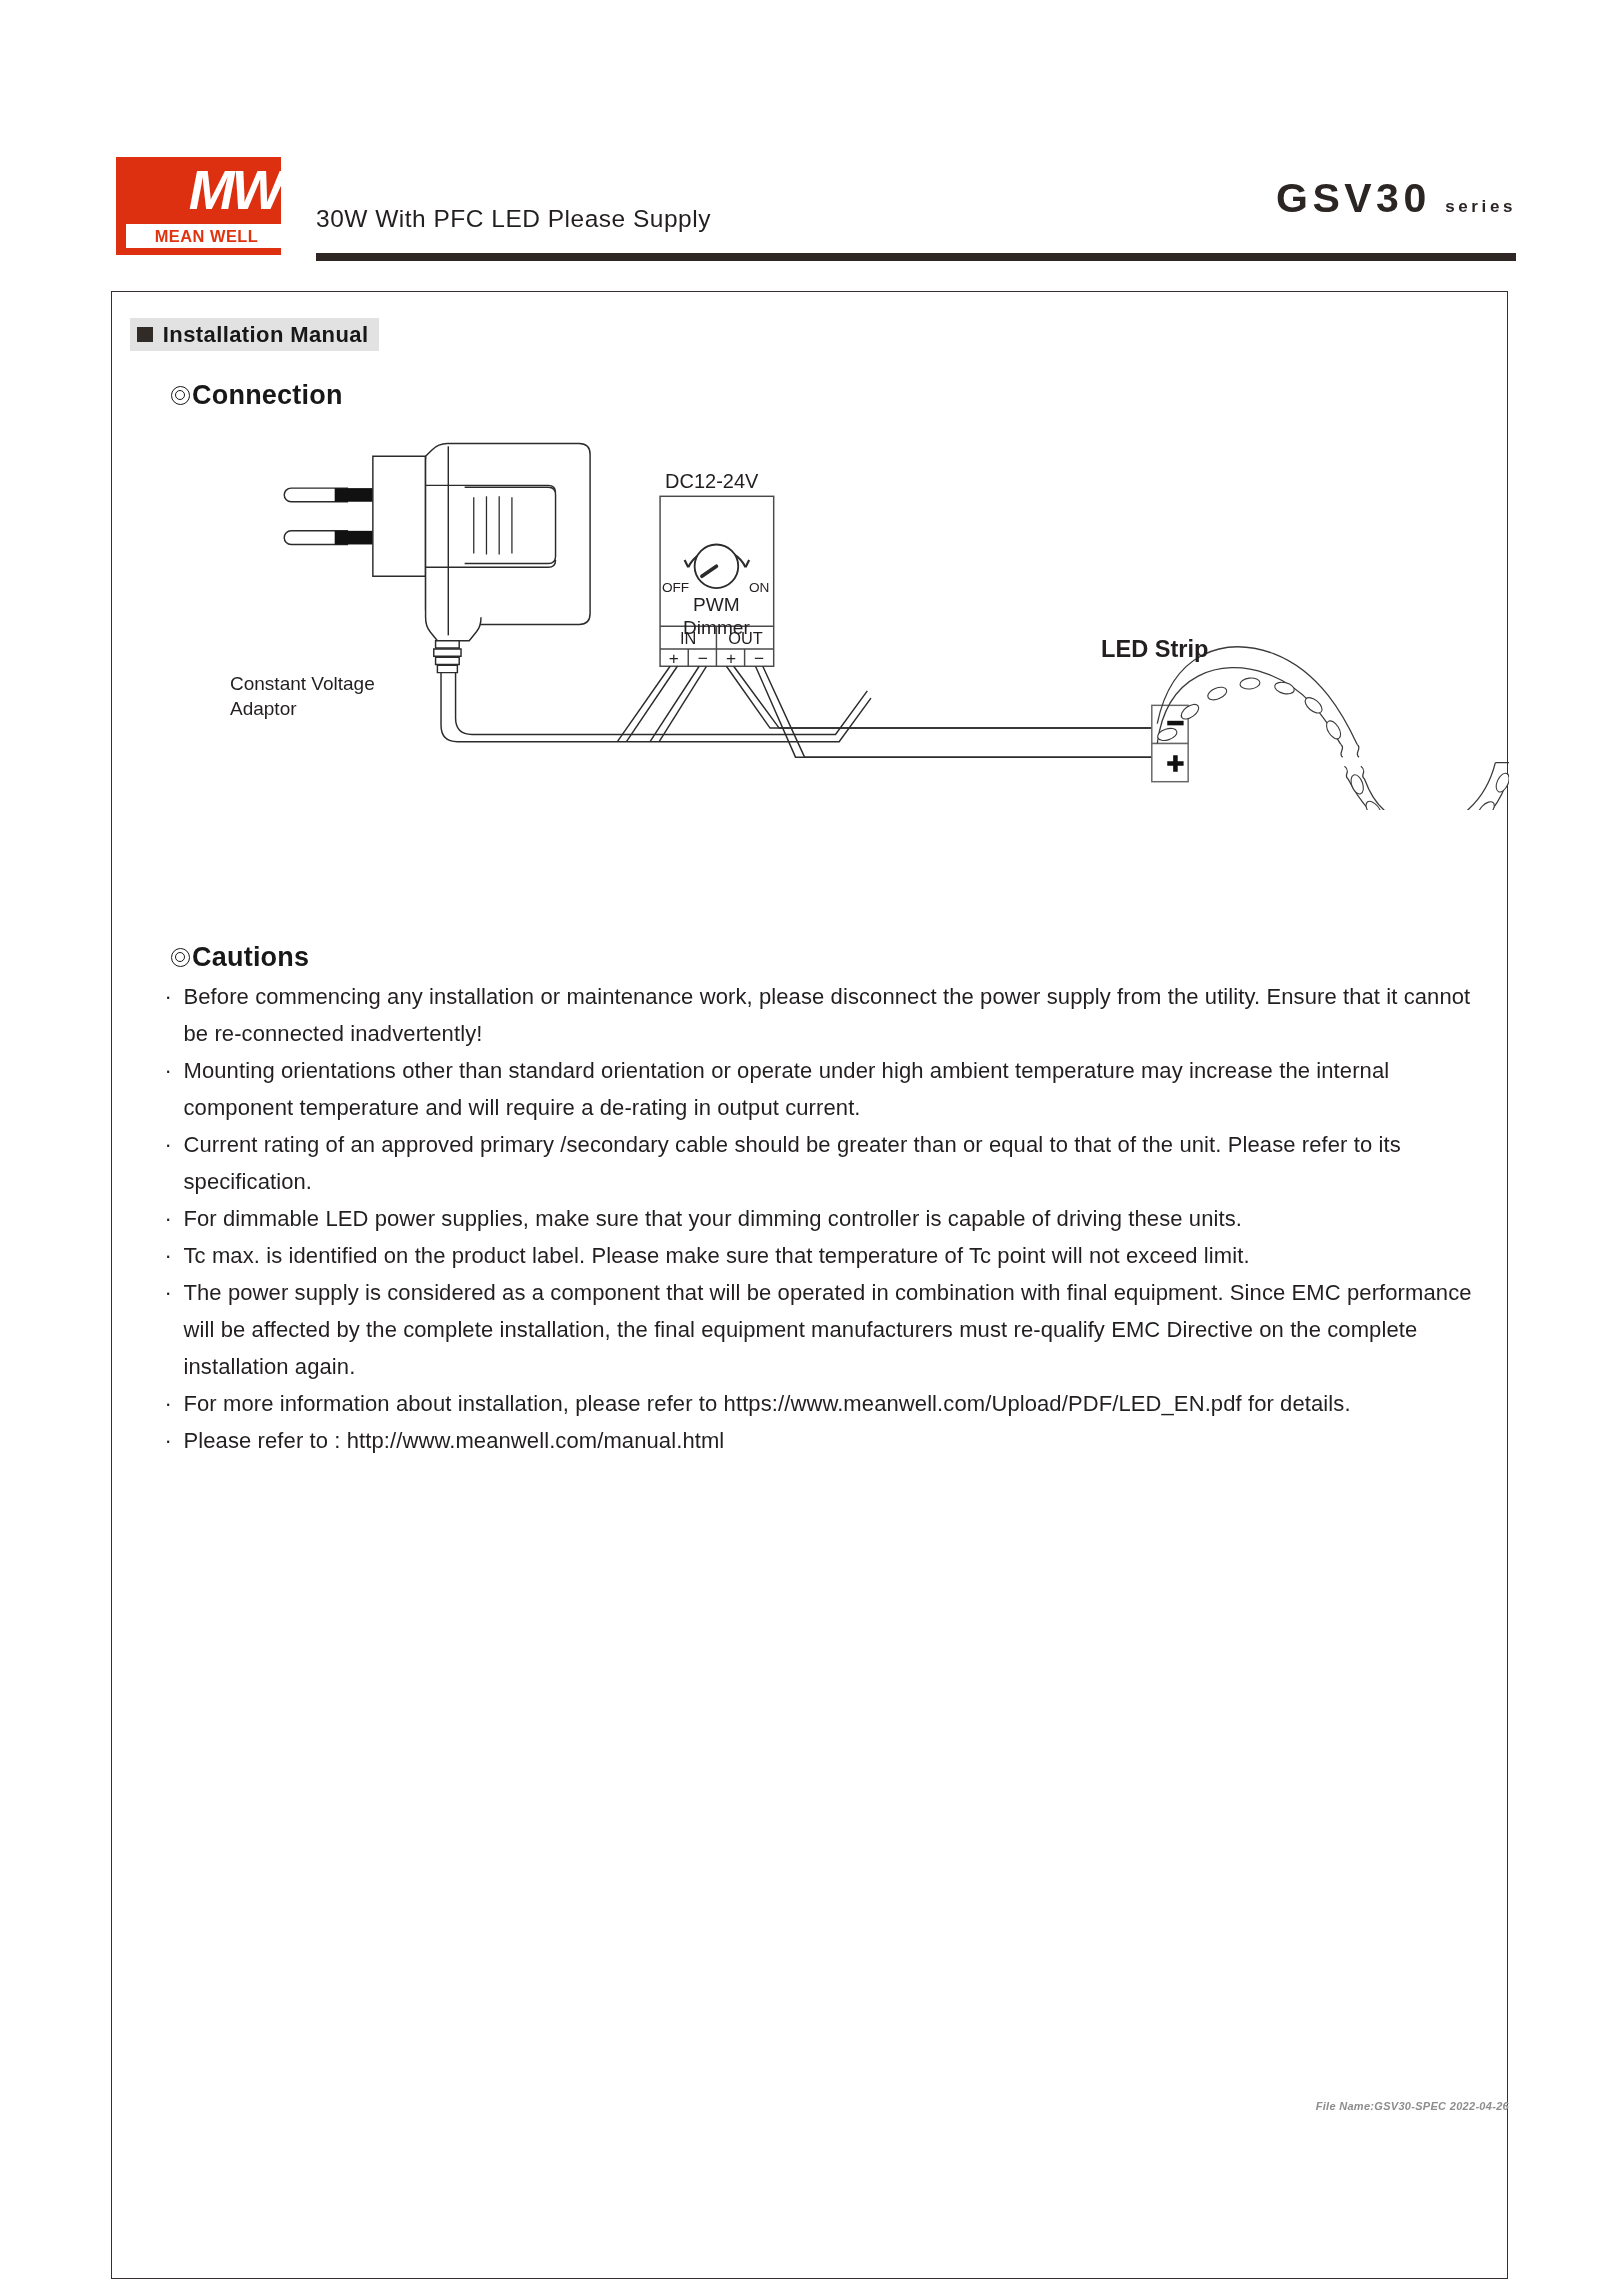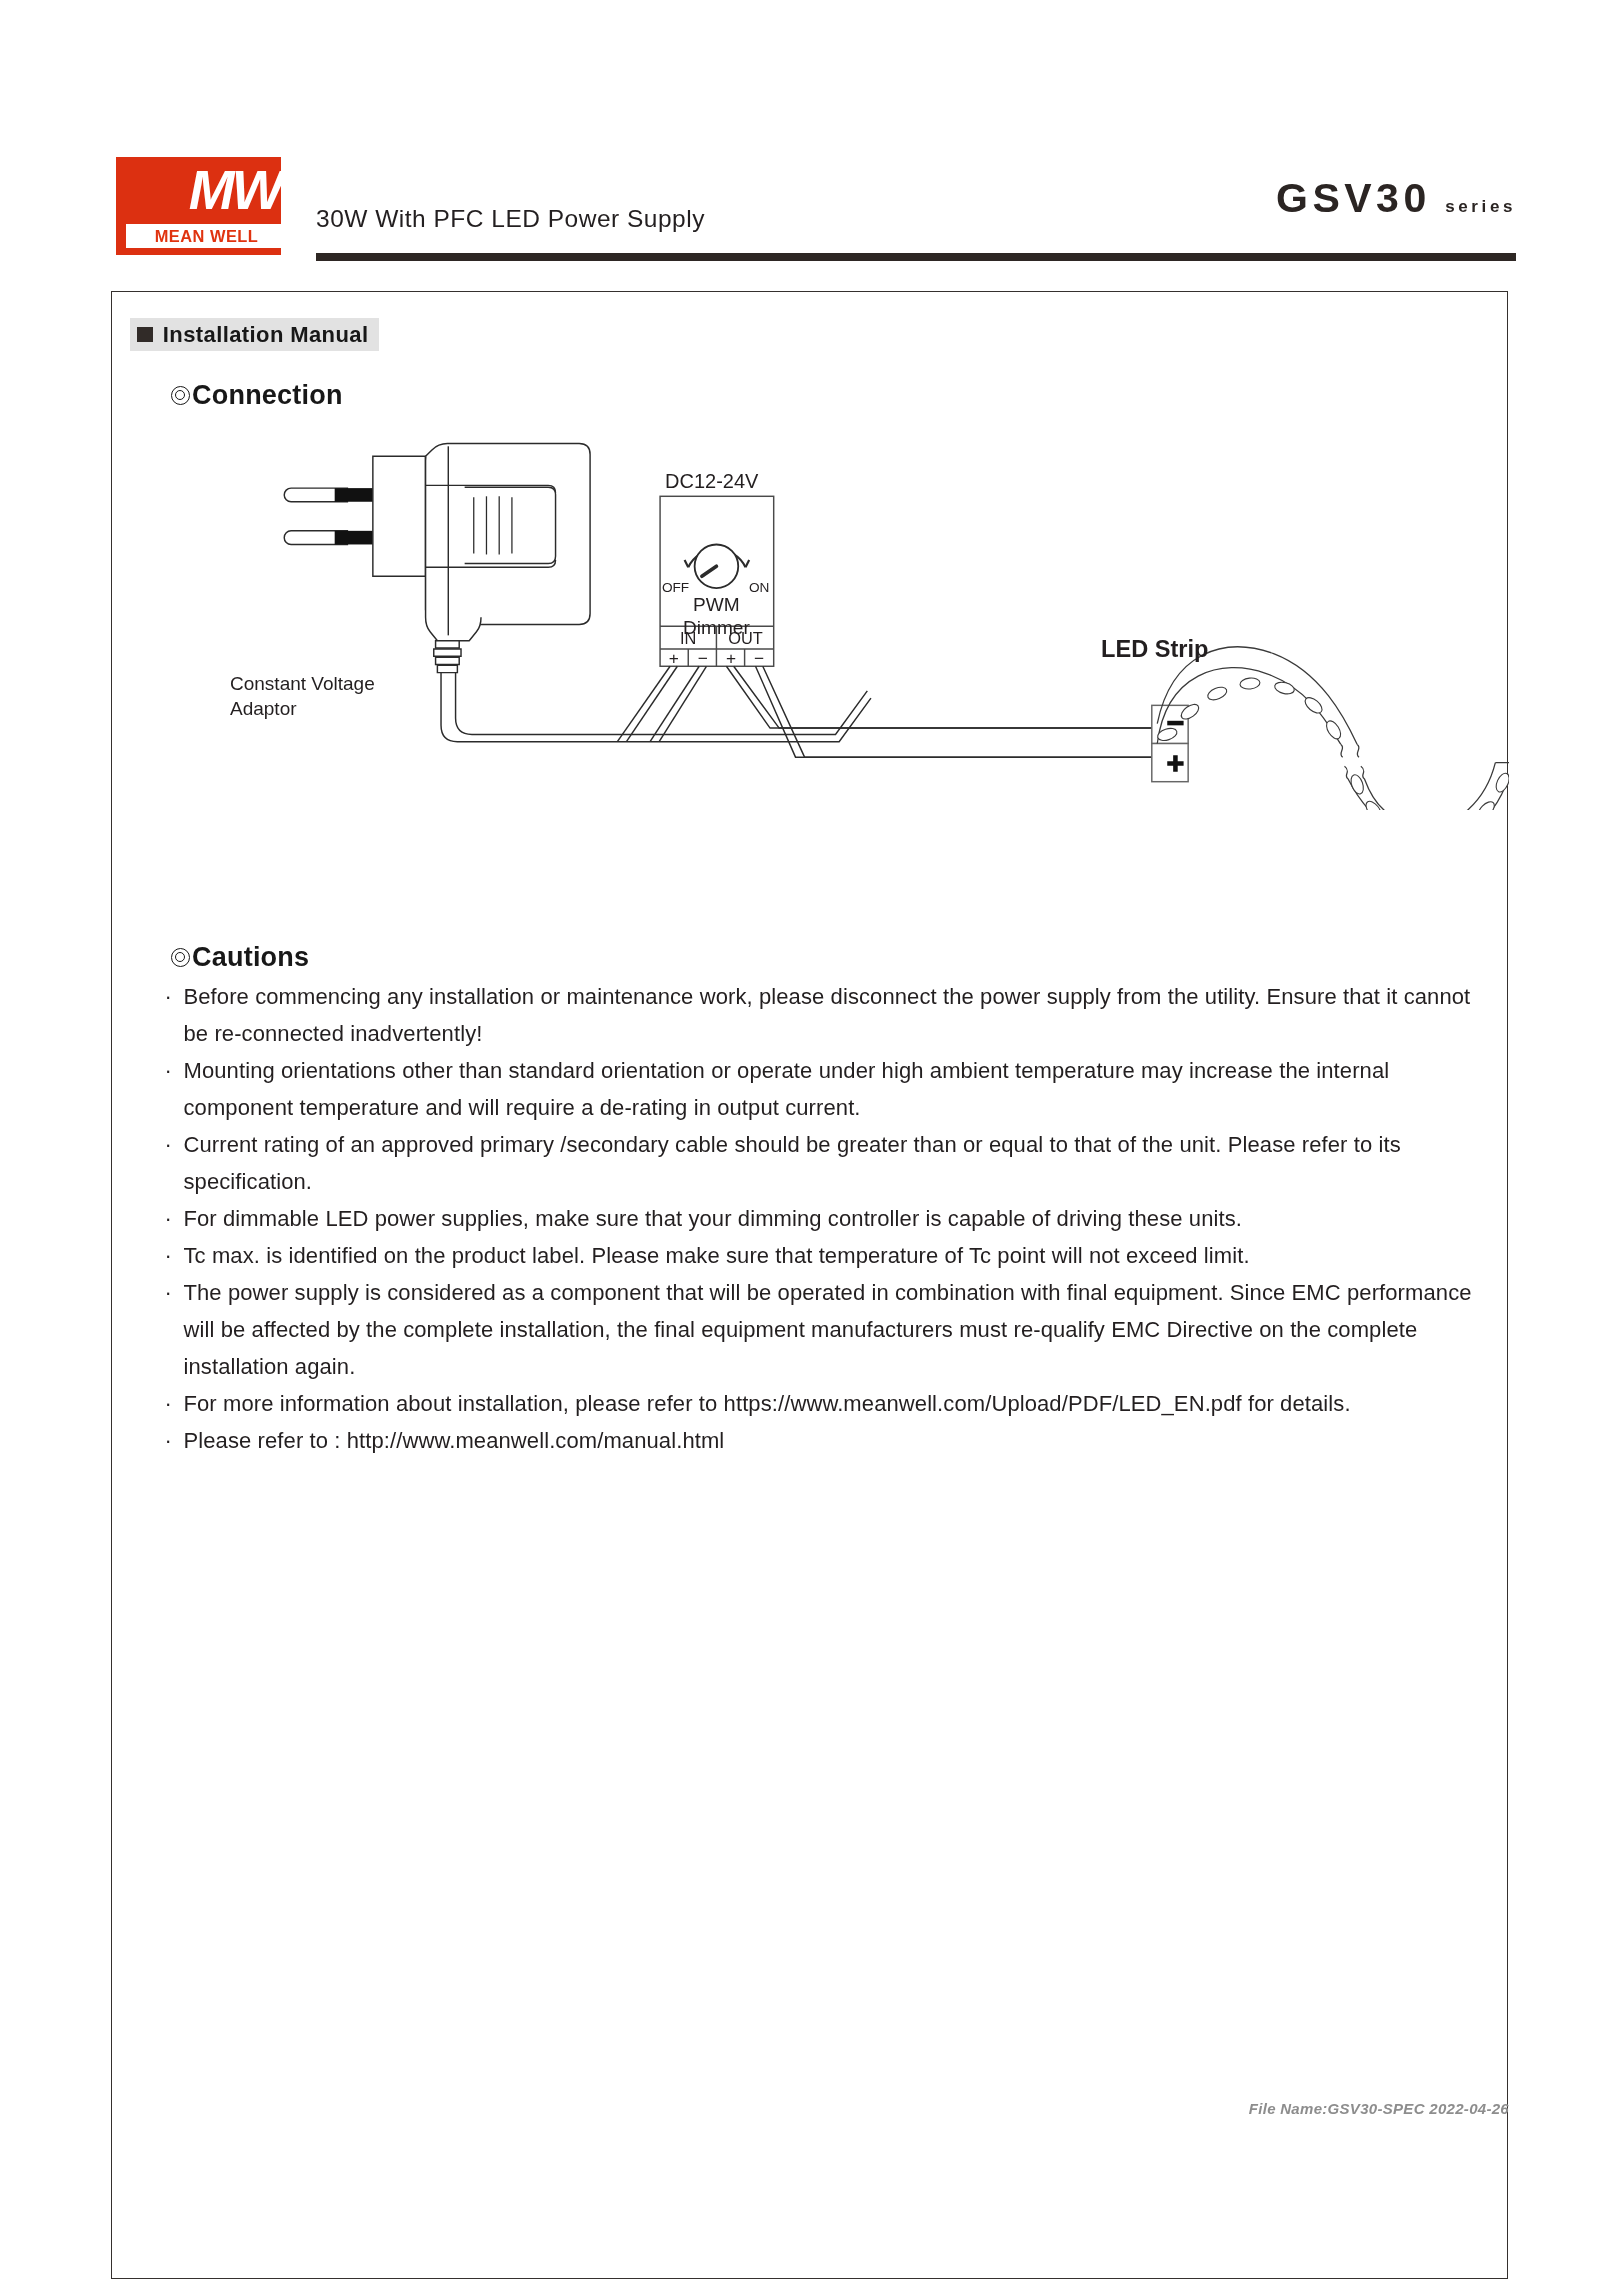--- a/index.html
+++ b/index.html
@@ -195,40 +195,40 @@
   .caution-item .txt { display: block; }
 
   
   #footer {
     position: absolute;
     left: 0; top: 2100px;
     width: 1623px;
     text-align: right;
     padding-right: 114px;
     box-sizing: border-box;
-    font-size: 15px;
+    font-size: 11px;
     font-style: italic;
     font-weight: bold;
     color: #8d8d8d;
     letter-spacing: 0.3px;
   }
 </style>
 </head>
 <body>
 
 <div id="header">
 
   <div id="logo-box">
     <div id="logo-mw">MW</div>
     <div id="logo-band">
       <span>MEAN WELL</span>
     </div>
   </div>
 
-  <div id="header-subtitle">30W With PFC LED Power Supply</div>
+  <div id="header-subtitle">30W With PFC LED Please Supply</div>
 
   <div id="header-model">
     <span>GSV30</span><span class="series">series</span>
   </div>
 
   <div id="header-rule"></div>
 </div>
 
 <div id="content-box">
 

